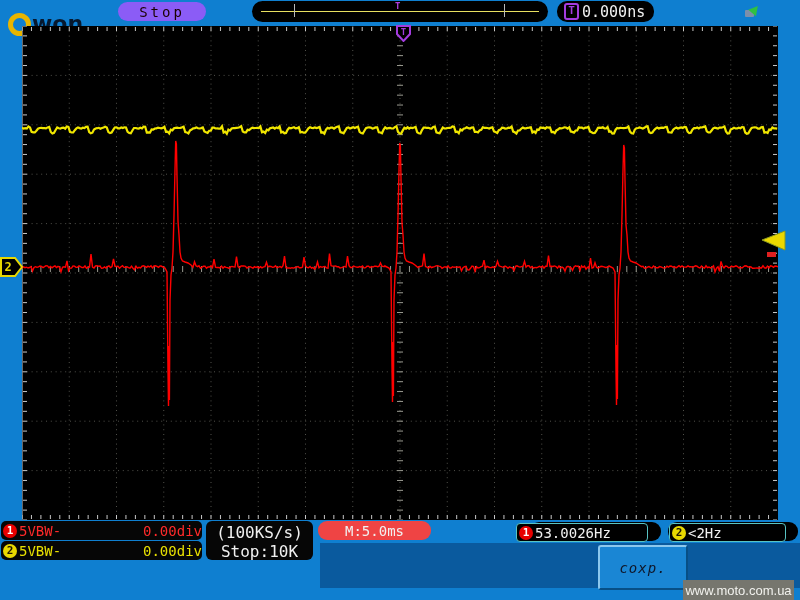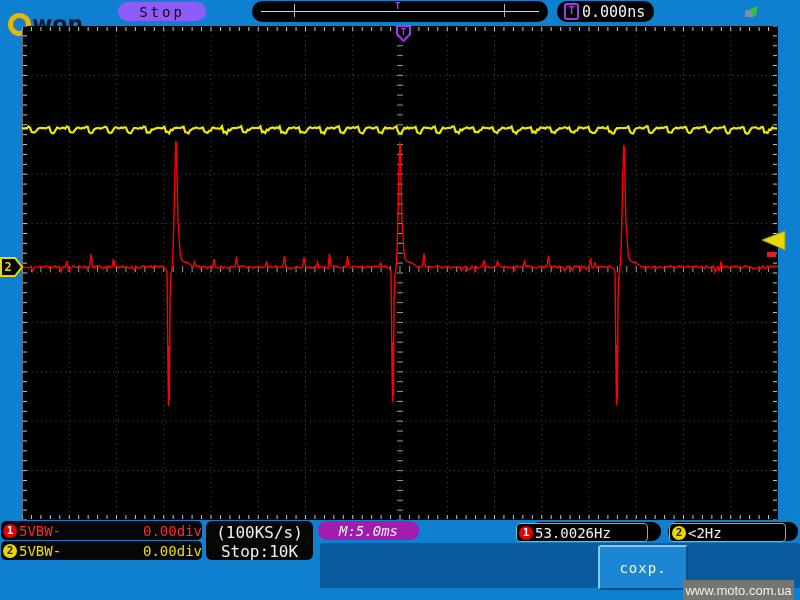--- a/index.html
+++ b/index.html
@@ -47,36 +47,36 @@
   
   .chrow{position:absolute;left:1px;width:201px;height:19px;background:#060606;border-radius:5px;
          display:flex;align-items:center;font-size:14px;}
   #chrow1{top:521px;color:#ff2a2a;}
   #chrow2{top:541px;color:#e8e000;}
   .chrow .pos{margin-left:auto;}
   #acqbox{position:absolute;left:206px;top:521px;width:107px;height:39px;background:#060606;
           border-radius:6px;color:#f0f0f0;font-size:16px;display:flex;flex-direction:column;
           justify-content:space-between;padding:2px 0;box-sizing:border-box;}
   #acqbox div{text-align:center;}
-  #mbase{position:absolute;left:318px;top:521px;width:101px;height:19px;background:#a21caf;border-radius:9px;
-         color:#f0f0f0;font-size:14px;display:flex;align-items:center;justify-content:center;font-style:italic;}
+  #mbase{position:absolute;left:318px;top:521px;width:113px;height:19px;background:#ef4444;border-radius:9px;
+         color:#f0f0f0;font-size:14px;display:flex;align-items:center;justify-content:center;}
   .trigpill{position:absolute;top:522px;height:19px;background:#000;border-radius:9px;
             display:flex;align-items:center;color:#f0f0f0;font-size:14px;}
   #trig1{left:530px;width:131px;}
   #trig2{left:668px;width:130px;}
   .edge{width:14px;height:12px;margin:0 2px;flex:0 0 auto;}
   
   #menustrip{position:absolute;left:320px;top:543px;width:480px;height:45px;background:#0a5a9e;}
   .softbtn{position:absolute;top:545px;width:90px;height:45px;background:#1a86d4;
            border:2px solid;border-color:#8cc8ee #074f86 #074f86 #8cc8ee;border-radius:3px;
            box-sizing:border-box;display:flex;flex-direction:column;align-items:center;
            justify-content:space-evenly;font-size:14px;cursor:pointer;}
   #btn-type{left:322px;color:#e8f4ff;}
   #btn-type .val{background:#ececec;color:#101010;padding:0 3px;line-height:17px;}
-  #btn-save{left:598px;color:#fef9c3;letter-spacing:1px;}
+  #btn-save{left:598px;color:#0f172a;letter-spacing:1px;font-style:italic;}
   
   #watermark{position:absolute;left:683px;top:580px;width:111px;height:20px;background:#76766e;
              color:#f2f2ee;font-size:13px;display:flex;align-items:center;justify-content:center;
              font-family:"Liberation Sans",sans-serif;}
 </style>
 </head>
 <body>
 
 <div id="scope">
 

